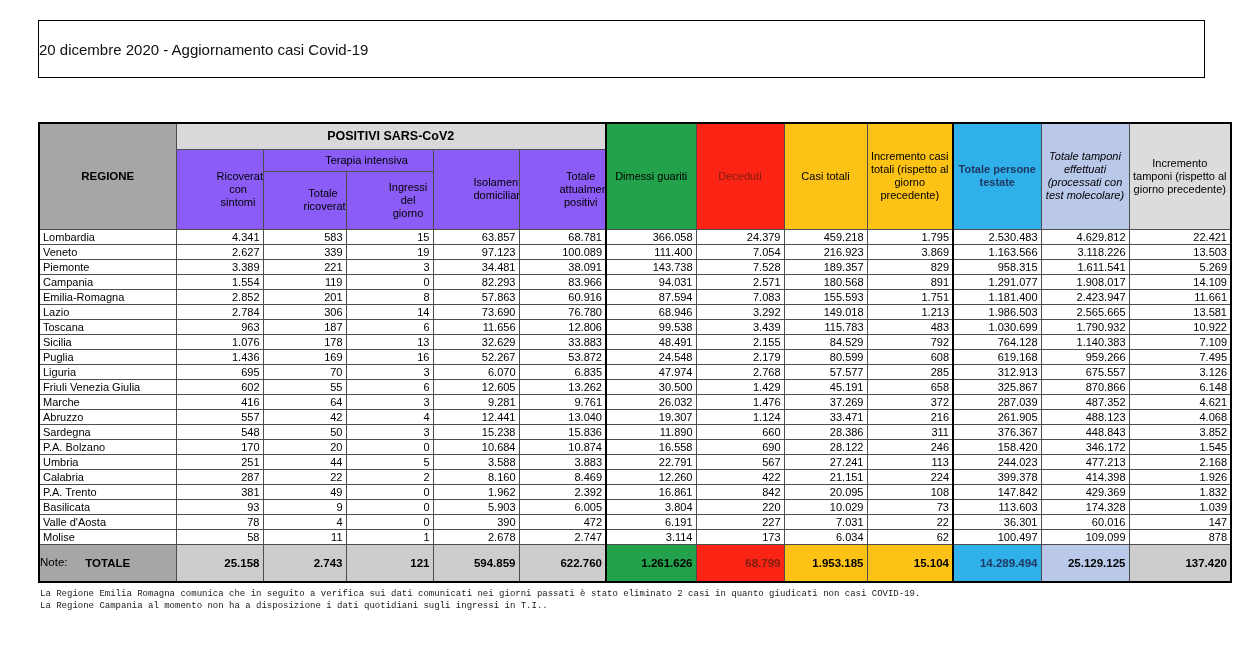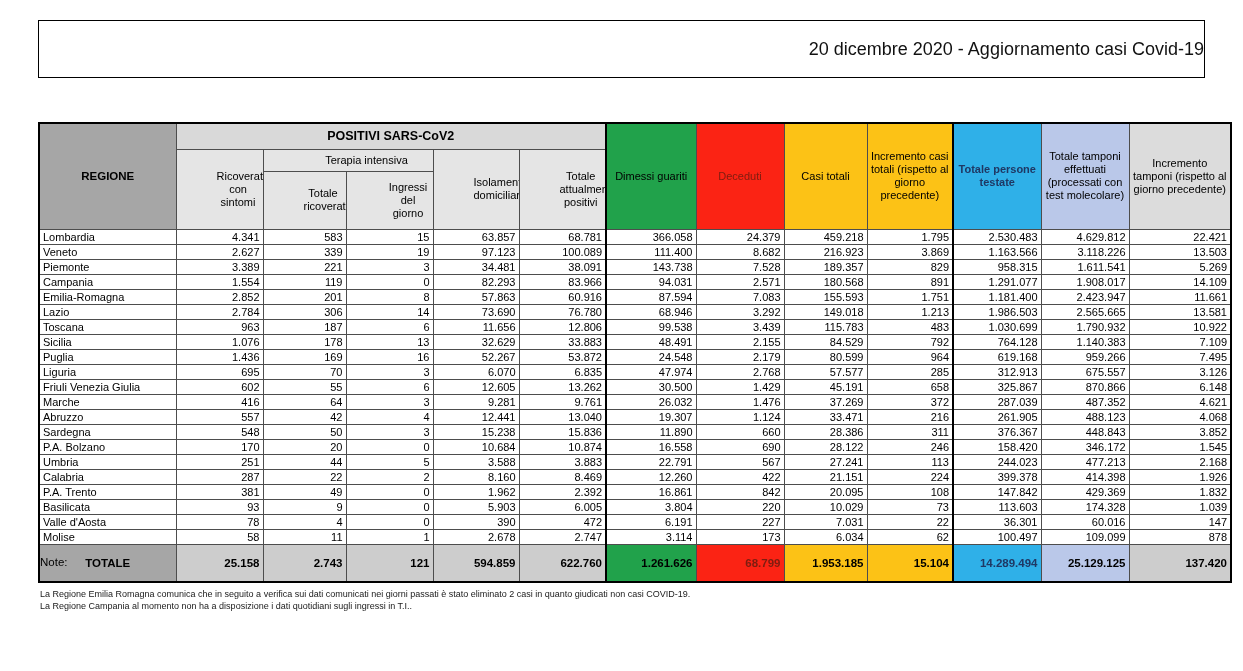--- a/index.html
+++ b/index.html
@@ -9,23 +9,23 @@
     font-family:"Liberation Sans", sans-serif;
     position:relative;
     color:#000;
   }
   .title-box {
     position:absolute; left:38px; top:20px;
     width:1167px; height:58px;
     border:1.5px solid #000;
     box-sizing:border-box;
     display:flex; flex-direction:column;
-    justify-content:space-evenly; align-items:flex-end;
+    justify-content:space-evenly; align-items:flex-start;
     text-align:center;
-    font-size:18px; color:#111;
+    font-size:15px; color:#111;
   }
   table.covid {
     position:absolute; left:38px; top:122px;
     width:1192px;
     border-collapse:collapse;
     table-layout:fixed;
     font-size:11px;
     border:2px solid #000;
   }
   th, td {
@@ -33,47 +33,47 @@
     padding:0 3px;
     overflow:hidden;
     box-sizing:border-box;
   }
   thead th { font-weight:normal; text-align:center; vertical-align:middle; line-height:13px; }
   tr.hrow1 { height:26px; }
   tr.hrow2 { height:22px; }
   tr.hrow3 { height:58px; }
   .h-regione { background:#a6a6a6; font-weight:bold; font-size:11.5px; }
   .h-group   { background:#d9d9d9; font-weight:bold; font-size:12.5px; }
-  .h-sub     { background:#e5e5e5;padding-left:40px; }
+  .h-sub     { background:#8b5cf6;padding-left:40px; }
   .h-green   { background:#21a24b; }
   .h-red     { background:#fb2314; color:#7d1d10; }
   .h-yellow  { background:#fcc216; }
   .h-blue    { background:#2fb0e8; color:#1f3864; font-weight:bold; }
-  .h-peri    { background:#bac8e9; }
+  .h-peri    { background:#bac8e9;font-style:italic; }
   .h-lgray   { background:#dcdcdc; }
   .bl-thick  { border-left:2.5px solid #000 !important; }
   tbody tr { height:15px; }
   tbody td { background:#fff; }
   td.region { text-align:left; }
   td.num    { text-align:right; }
   tbody td:nth-child(7), tbody td:nth-child(11) { border-left:2.5px solid #000; }
   tr.total-row { height:38px; font-weight:bold; font-size:11.5px; }
   tr.total-row td { border-top:1.5px solid #000; }
   .total-label  { background:#a6a6a6 !important; text-align:center; }
   .total-gray   { background:#cdcdcd !important; }
   .total-green  { background:#21a24b !important; }
   .total-red    { background:#fb2314 !important; color:#7d1d10; }
   .total-yellow { background:#fcc216 !important; }
   .total-blue   { background:#2fb0e8 !important; color:#1f3864; }
   .total-peri   { background:#bac8e9 !important; }
   .notes {
     position:absolute; left:40px; top:556px; width:1100px;
   }
   .note-title { font-size:11.5px; margin-bottom:20px; }
-  .note-line  { font-size:9px; line-height:12px; color:#1a1a1a; }
+  .note-line  { font-size:9px; line-height:12px; color:#1a1a1a;font-family:Liberation Mono, monospace; }
 </style>
 </head>
 <body>
 
 <div class="title-box">
   <div>20 dicembre 2020 - Aggiornamento casi Covid-19</div>
 </div>
 
 <table class="covid">
   <colgroup>
@@ -131,21 +131,21 @@
         <td class="num">22.421</td>
       </tr>
       <tr>
         <td class="region">Veneto</td>
         <td class="num">2.627</td>
         <td class="num">339</td>
         <td class="num">19</td>
         <td class="num">97.123</td>
         <td class="num">100.089</td>
         <td class="num">111.400</td>
-        <td class="num">8.682</td>
+        <td class="num">7.054</td>
         <td class="num">216.923</td>
         <td class="num">3.869</td>
         <td class="num">1.163.566</td>
         <td class="num">3.118.226</td>
         <td class="num">13.503</td>
       </tr>
       <tr>
         <td class="region">Piemonte</td>
         <td class="num">3.389</td>
         <td class="num">221</td>
@@ -238,21 +238,21 @@
       <tr>
         <td class="region">Puglia</td>
         <td class="num">1.436</td>
         <td class="num">169</td>
         <td class="num">16</td>
         <td class="num">52.267</td>
         <td class="num">53.872</td>
         <td class="num">24.548</td>
         <td class="num">2.179</td>
         <td class="num">80.599</td>
-        <td class="num">964</td>
+        <td class="num">608</td>
         <td class="num">619.168</td>
         <td class="num">959.266</td>
         <td class="num">7.495</td>
       </tr>
       <tr>
         <td class="region">Liguria</td>
         <td class="num">695</td>
         <td class="num">70</td>
         <td class="num">3</td>
         <td class="num">6.070</td>

